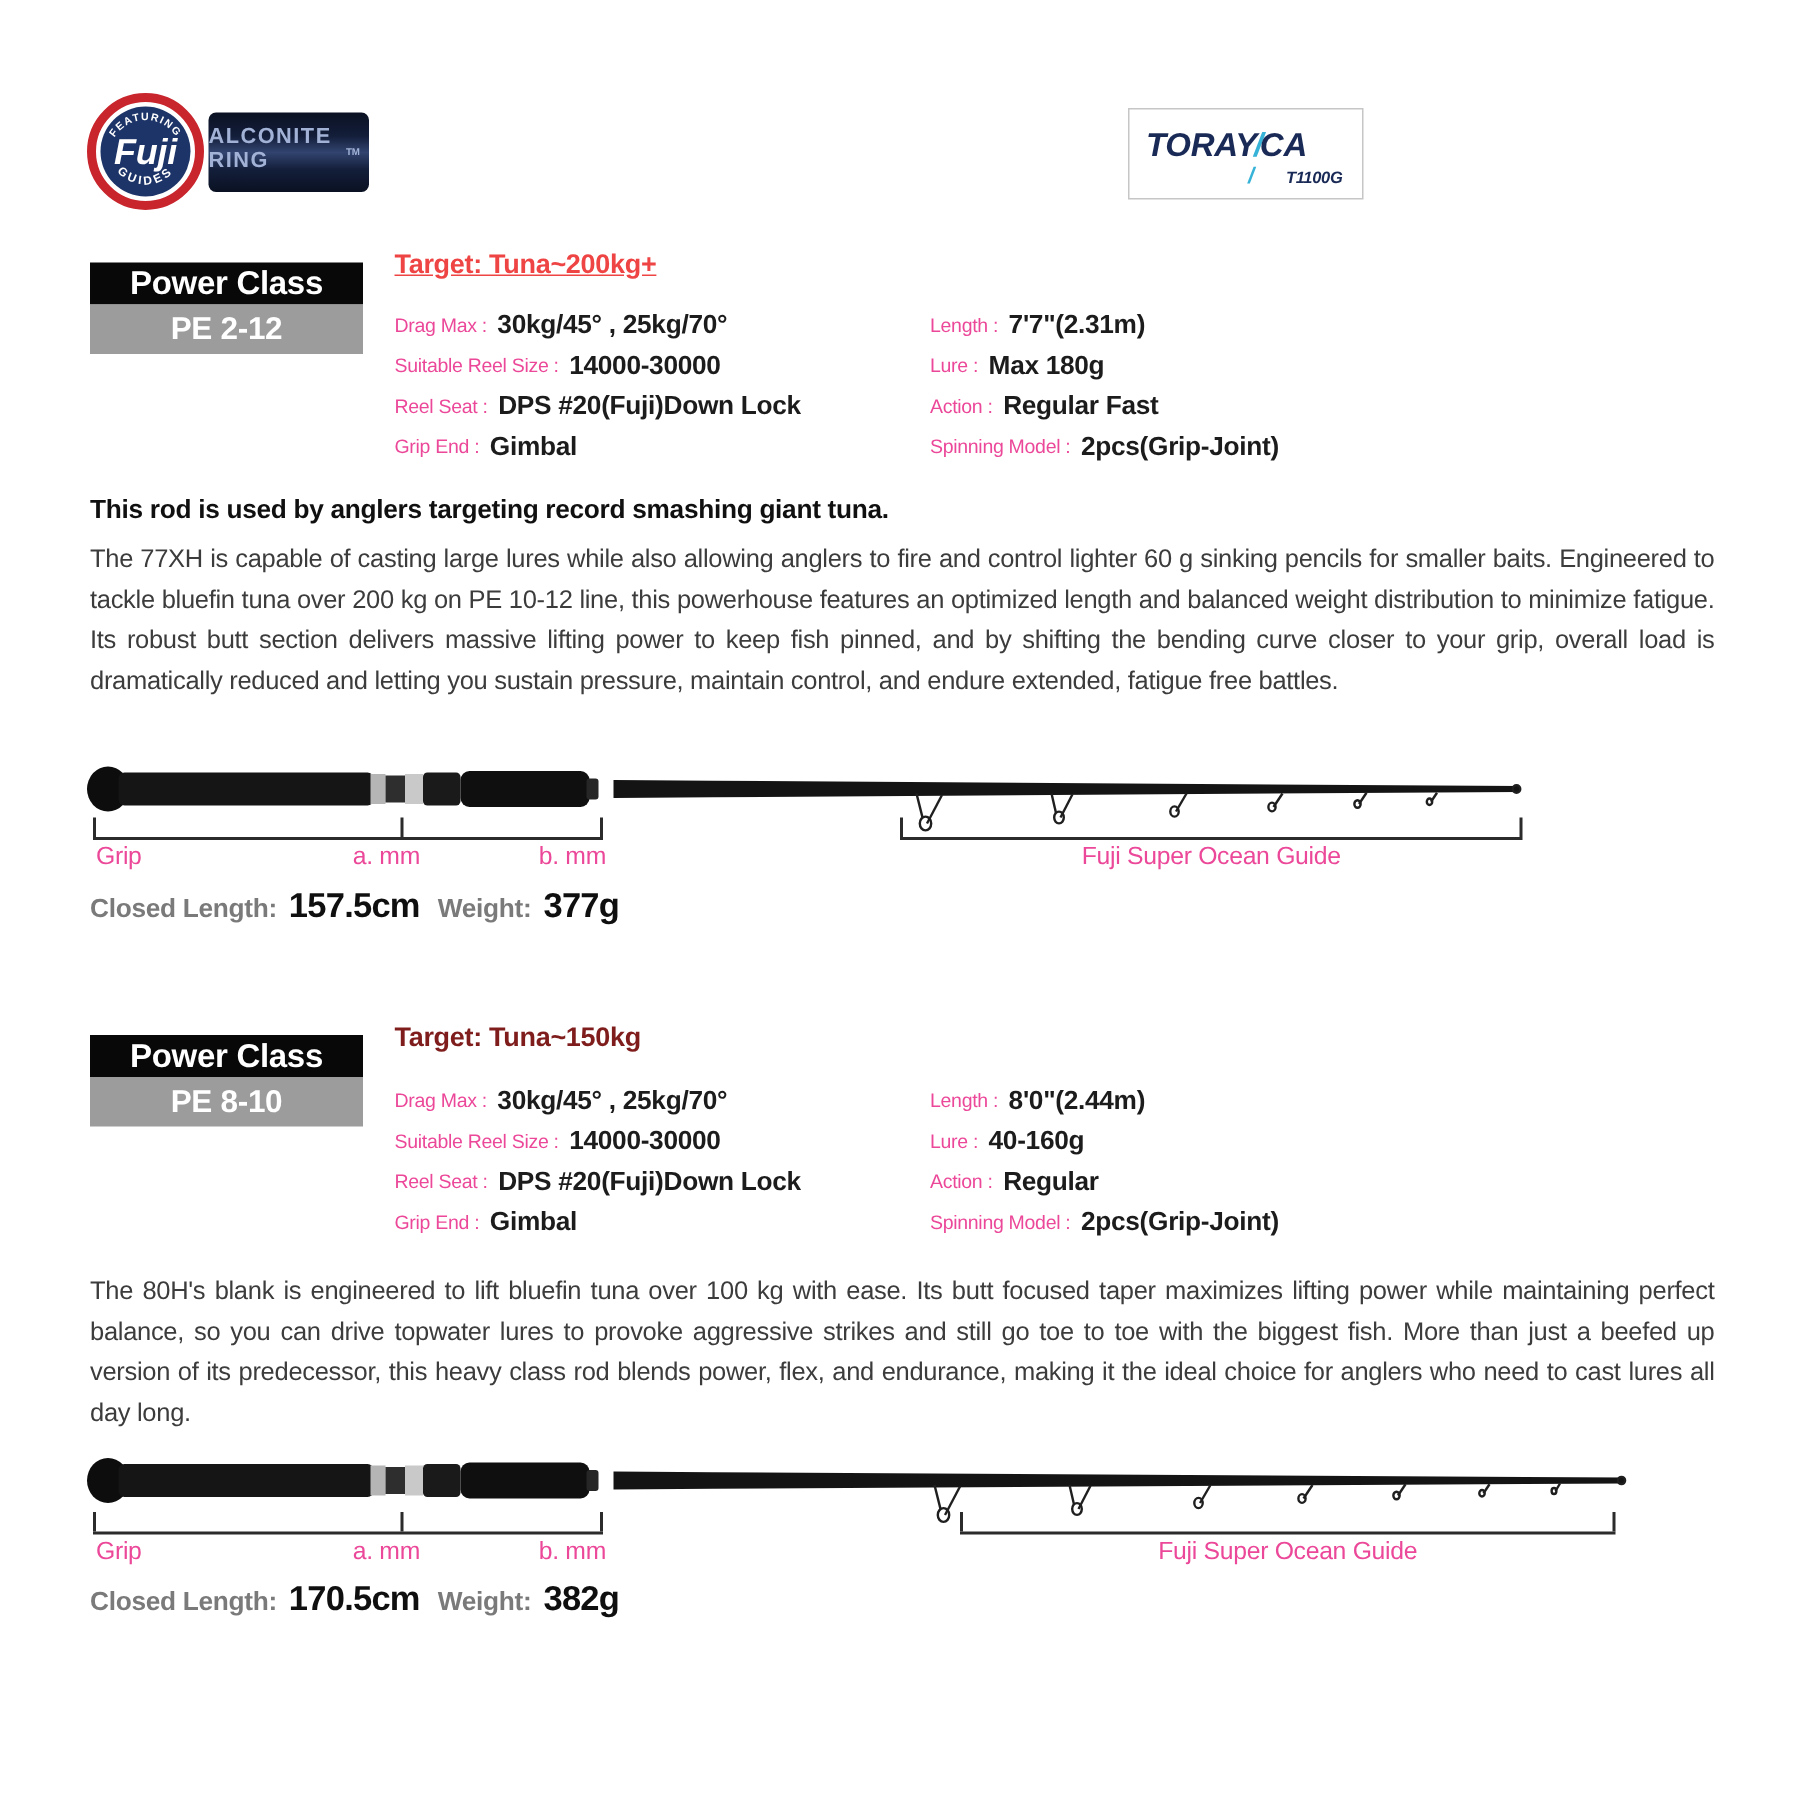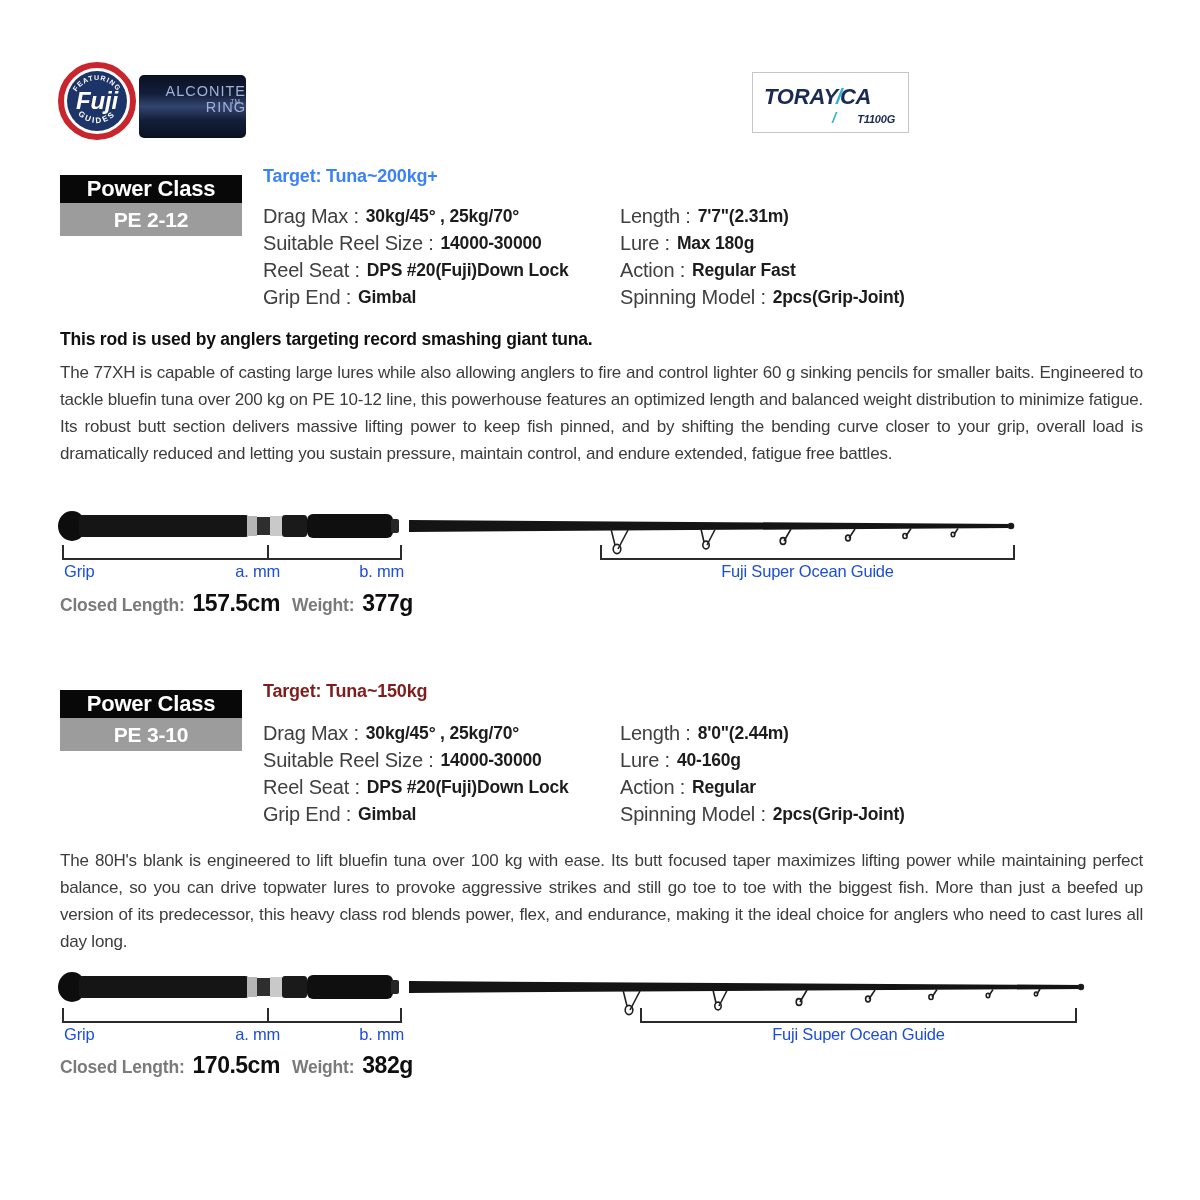--- a/index.html
+++ b/index.html
@@ -3,23 +3,23 @@
 <meta charset="utf-8">
 <style>
   html,body{margin:0;padding:0}
   body{
     width:1200px;height:1200px;position:relative;background:#ffffff;
     font-family:"Liberation Sans", sans-serif;color:#1b1b1b;overflow:hidden;
     letter-spacing:-0.2px;
   }
   
   .fuji-badge{position:absolute;left:57px;top:61px;width:80px;height:80px}
-  .alconite{position:absolute;left:139px;top:75px;width:107px;height:63px;border-radius:5px;
+  .alconite{position:absolute;left:139px;top:75px;width:107px;height:53px;border-radius:5px;
     background:linear-gradient(180deg,#0a1122 0%,#131e3a 30%,#32446f 50%,#131e3a 72%,#0a1122 100%);
-    color:#a2b2d6;text-align:right;font-weight:400;box-sizing:border-box}
+    color:#a2b2d6;text-align:left;font-weight:700;box-sizing:border-box}
   .alc-line1{margin-top:8px;font-size:14.5px;letter-spacing:1px}
   .alc-line2{font-size:14.5px;letter-spacing:1px}
   .alc-tm{position:absolute;right:6px;top:23px;font-size:6.5px;letter-spacing:0}
   .torayca{position:absolute;left:752px;top:72px;width:157px;height:61px;background:#fff;
     border:1px solid #c6c6c6;box-sizing:border-box}
   .tor-main{position:absolute;left:11px;top:11px;font-style:italic;font-weight:700;
     font-size:22px;color:#1a2a56;white-space:nowrap}
   .tor-slash{color:#38b3d8;font-weight:700;margin:0 -2px}
   .tor-sub{position:absolute;right:13px;bottom:7px;font-style:italic;font-weight:700;
     font-size:11px;color:#1a2a56}
@@ -32,37 +32,37 @@
   .pc-head{height:28px;background:#080808;color:#ffffff;font-size:22px;font-weight:600;
     display:flex;align-items:center;justify-content:center}
   .pc-model{height:64px;background:#d9d9d9;color:#242424;font-size:42px;font-weight:700;
     display:flex;align-items:center;justify-content:center;letter-spacing:-1px}
   .pc-pe{height:33px;background:#9c9c9c;color:#ffffff;font-size:21px;font-weight:700;
     display:flex;align-items:center;justify-content:center}
   .specs{position:absolute;top:37px;display:flex;flex-direction:column}
   .specs-left{left:263px}
   .specs-right{left:620px}
   .spec-row{height:27px;display:flex;align-items:center;white-space:nowrap}
-  .spec-label{color:#404040;font-size:20px;font-weight:500;margin-right:7px}
+  .spec-label{color:#ec4899;font-size:13px;font-weight:500;margin-right:7px}
   .spec-value{color:#1c1c1c;font-size:17.5px;font-weight:700}
   .headline{position:absolute;left:60px;top:163px;font-size:17.5px;font-weight:700;color:#101010}
   .desc{position:absolute;left:60px;top:193px;width:1083px;font-size:17px;line-height:27px;
     color:#3c3c3c;text-align:justify}
   .desc.p2{top:166px}
   
   .rod{position:absolute;left:55px}
   .rod.r1{top:338px}
   .rod.r2{top:284px}
   .bracket{position:absolute;height:13px;border-bottom:2px solid #2b2b2b}
   .tick{position:absolute;bottom:0;width:2px;height:13px;background:#2b2b2b}
   .grip-bracket{left:62px;width:340px}
   .gb-t1{left:0}.gb-t2{left:205px}.gb-t3{right:0}
   .s1 .bracket{top:379px}
   .s2 .bracket{top:327px}
-  .dlabel{position:absolute;font-size:16.5px;color:#1d4ed8}
+  .dlabel{position:absolute;font-size:16.5px;color:#ec4899}
   .s1 .dlabel{top:396px}
   .s2 .dlabel{top:344px}
   .grip-l{left:64px}
   .a-l{left:230px;width:50px;text-align:right}
   .b-l{left:352px;width:52px;text-align:right}
   .guide-bracket-1{left:600px;width:415px}
   .guide-l-1{left:600px;width:415px;text-align:center}
   .guide-bracket-2{left:640px;width:437px}
   .guide-l-2{left:640px;width:437px;text-align:center}
   .closed-line{position:absolute;left:60px;display:flex;align-items:baseline;white-space:nowrap}
@@ -95,21 +95,21 @@
   <div class="alc-tm">TM</div>
 </div>
 
 <div class="torayca">
   <div class="tor-main"><span>TORAY</span><span class="tor-slash">/</span><span>CA</span></div>
   <div class="tor-sub-slash">/</div>
   <div class="tor-sub">T1100G</div>
 </div>
 
 <section class="product s1" style="top:166px">
-  <div class="target" style="color: #3b82f6;">Target: Tuna~200kg+</div>
+  <div class="target" style="color: #ef4444; text-decoration: underline;">Target: Tuna~200kg+</div>
 
   <div class="power-block">
     <div class="pc-head">Power Class</div>
     <div class="pc-pe">PE 2-12</div>
   </div>
 
   <div class="specs specs-left">
     <div class="spec-row">
         <span class="spec-label">Drag Max :</span>
         <span class="spec-value">30kg/45° , 25kg/70°</span>
@@ -199,21 +199,21 @@
     <span class="cl-label wlab">Weight:</span>
     <span class="cl-value">377g</span>
   </div>
 </section>
 
 <section class="product s2" style="top:681px">
   <div class="target" style="color: #7f1d1d;">Target: Tuna~150kg</div>
 
   <div class="power-block">
     <div class="pc-head">Power Class</div>
-    <div class="pc-pe">PE 3-10</div>
+    <div class="pc-pe">PE 8-10</div>
   </div>
 
   <div class="specs specs-left" style="top:39px">
     <div class="spec-row">
         <span class="spec-label">Drag Max :</span>
         <span class="spec-value">30kg/45° , 25kg/70°</span>
       </div>
     <div class="spec-row">
         <span class="spec-label">Suitable Reel Size :</span>
         <span class="spec-value">14000-30000</span>

